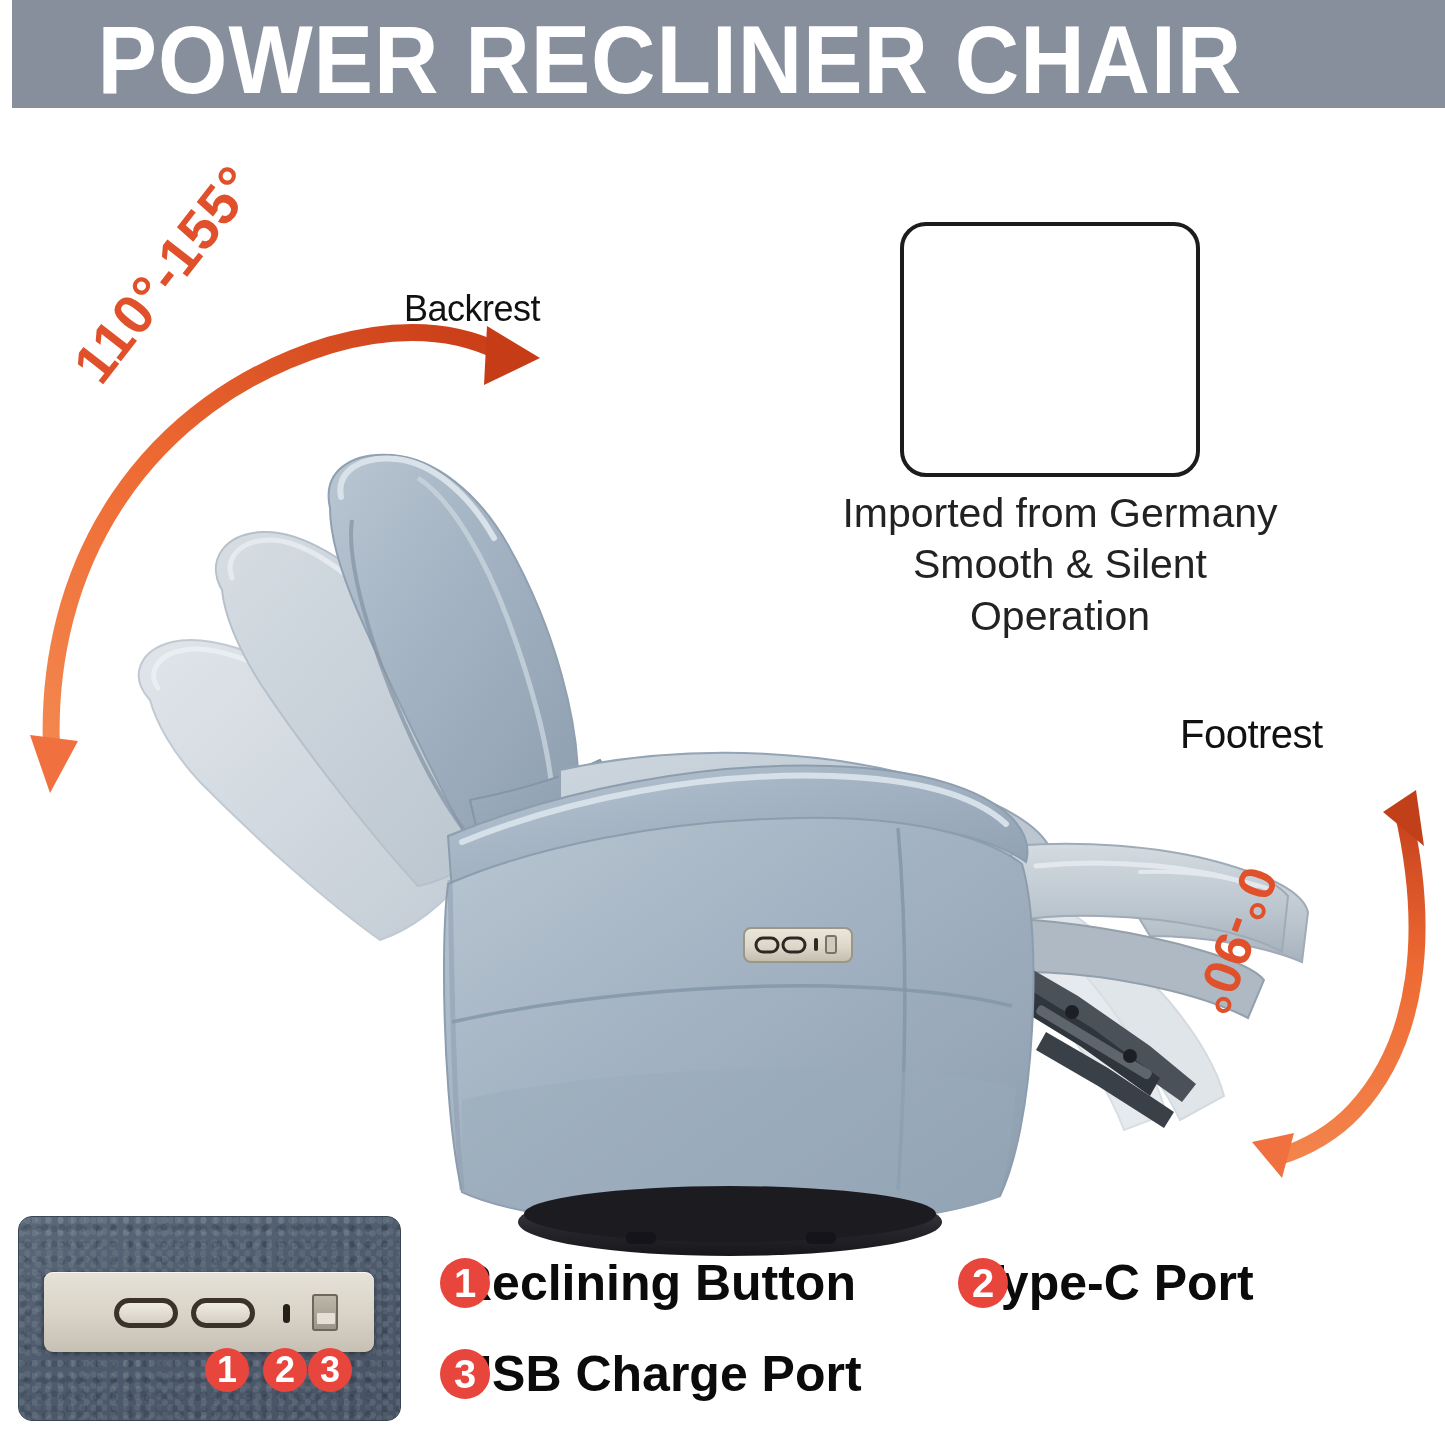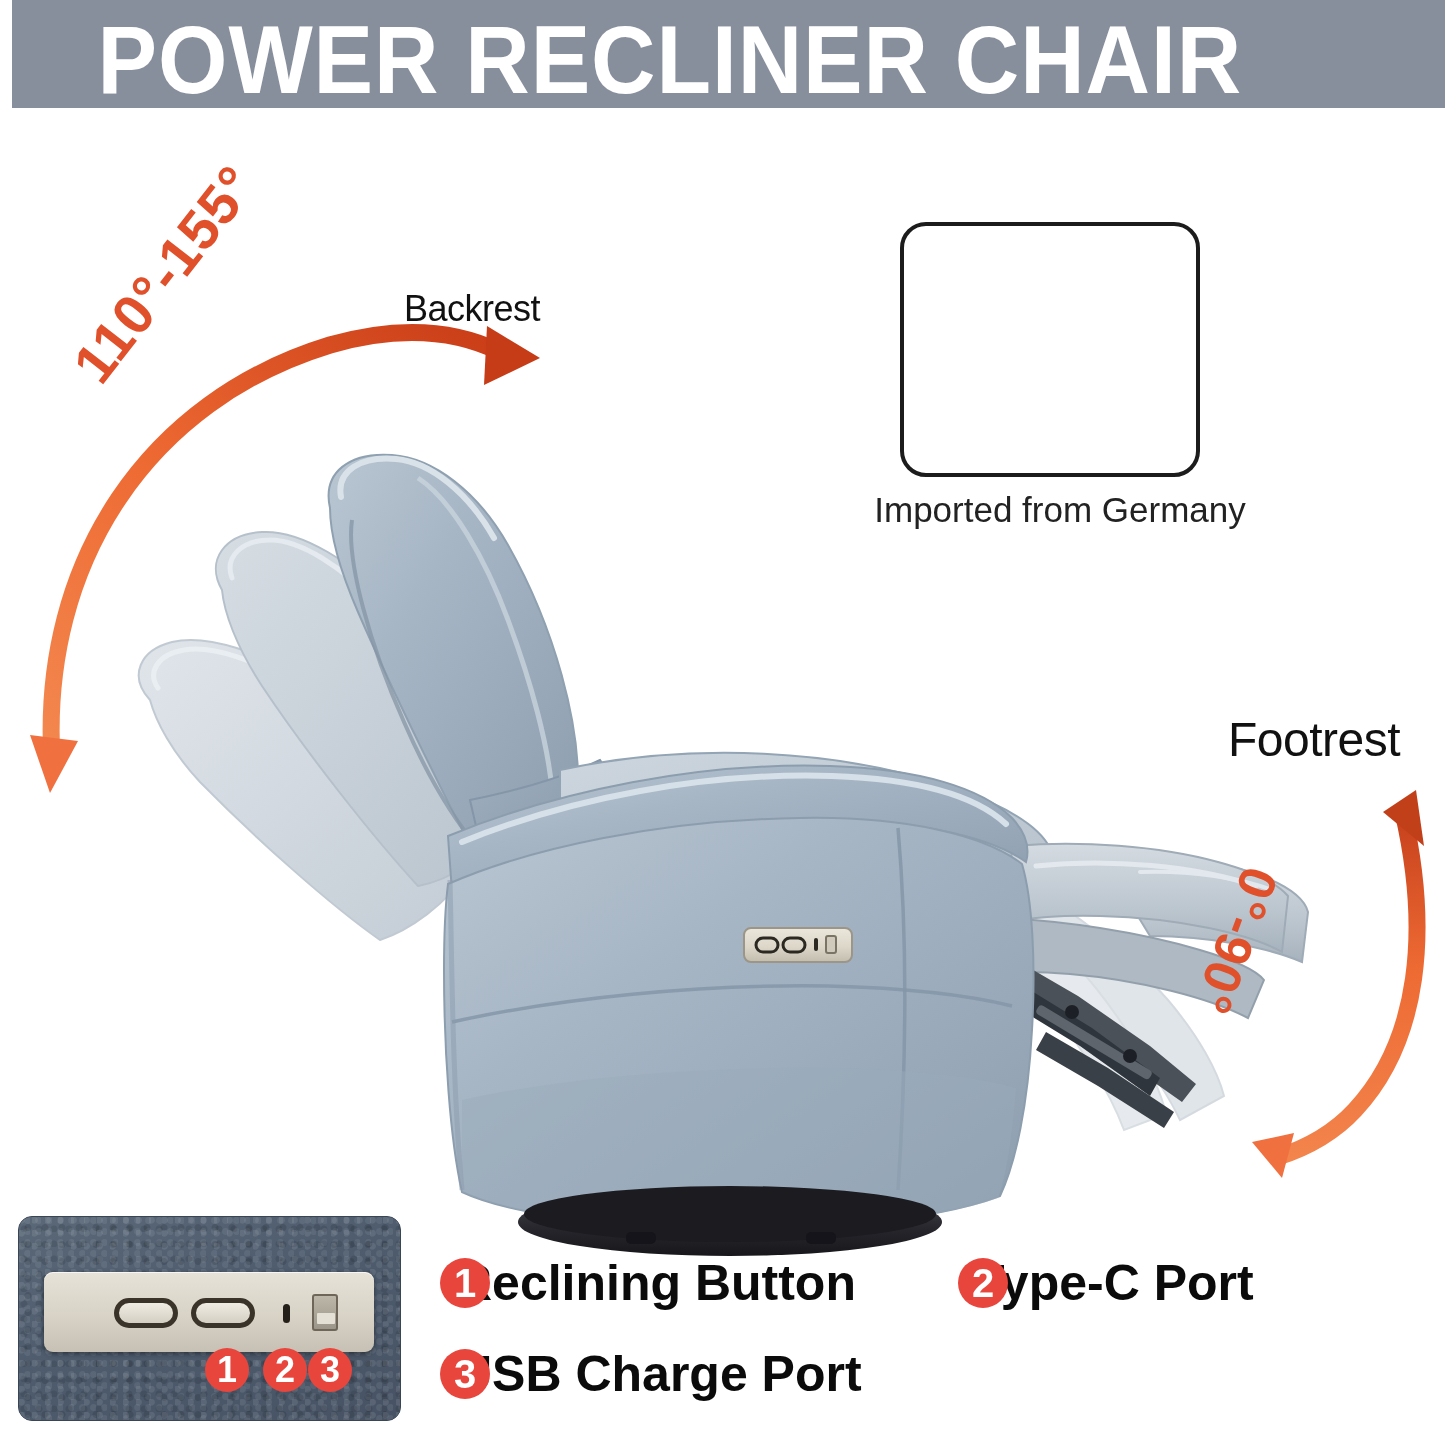--- a/index.html
+++ b/index.html
@@ -33,21 +33,21 @@
   
   .stage{ position:absolute; left:0; top:0; width:1445px; height:1445px; }
 
   
   .lbl{
     position:absolute; color:#111111;
     font-family:"Liberation Sans", sans-serif;
     white-space:nowrap;
   }
   .lbl-backrest{ left:404px; top:288px; font-size:36px; letter-spacing:-0.5px; }
-  .lbl-footrest{ left:1228px; top:712px; font-size:48px; letter-spacing:-0.5px; }
+  .lbl-footrest{ left:1180px; top:712px; font-size:40px; letter-spacing:-0.5px; }
 
   .arc-text{
     position:absolute;
     color:#e0502a;
     font-family:"Liberation Sans", sans-serif;
     font-weight:bold;
     white-space:nowrap;
   }
   .arc-text-back{
     left:60px; top:355px;
@@ -67,21 +67,21 @@
   
   .motor-box{
     position:absolute; left:900px; top:222px;
     width:300px; height:255px;
     border:4px solid #1c1c1c; border-radius:26px;
     background:#ffffff; overflow:hidden;
   }
   .motor-caption{
     position:absolute; left:830px; top:488px; width:460px;
     text-align:center; color:#222;
-    font-size:35px; line-height:1.25;
+    font-size:41px; line-height:1.25;
   }
 
   
   .detail-box{
     position:absolute; left:18px; top:1216px;
     width:383px; height:205px;
     border-radius:14px; overflow:hidden;
     background:#4f5d71;
     border:1px solid #3a4554;
   }
@@ -404,20 +404,21 @@
 
 <div class="lbl lbl-backrest">Backrest</div>
 <div class="lbl lbl-footrest">Footrest</div>
 
 <div class="arc-text arc-text-back">110°-155°</div>
 <div class="arc-text arc-text-foot">0°-90°</div>
 
 <div class="motor-box"></div>
 <div class="motor-caption">
   <div>Imported from Germany</div>
+  <div>Smooth &amp; Silent Operation</div>
 </div>
 
 <div class="detail-box">
   <div class="detail-leather"></div>
   <div class="detail-panel">
     <div class="oval oval-a"></div>
     <div class="oval oval-b"></div>
     <div class="tc-slot"></div>
     <div class="usb-slot"></div>
   </div>

